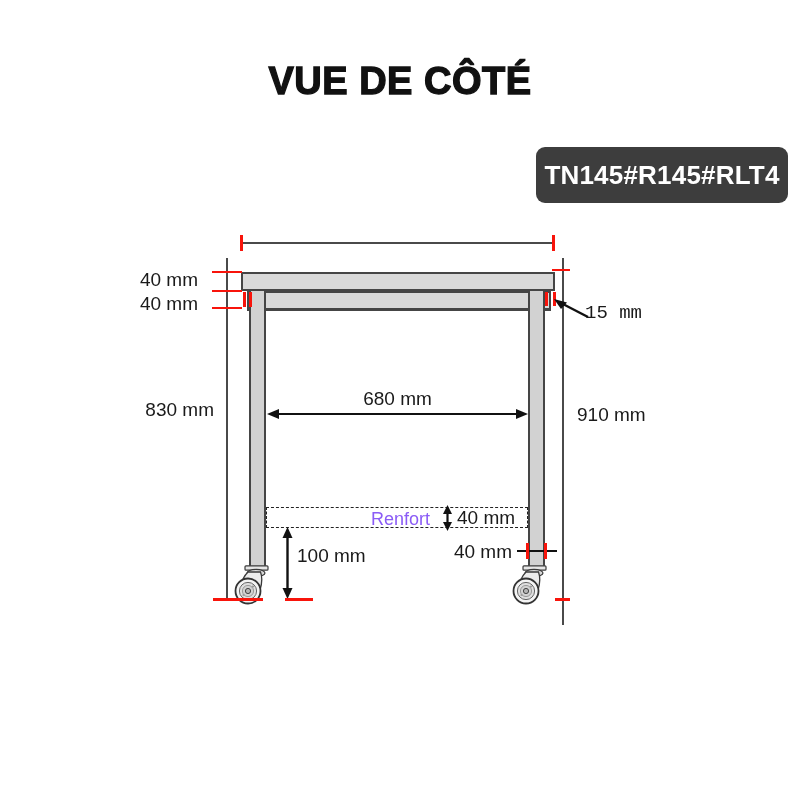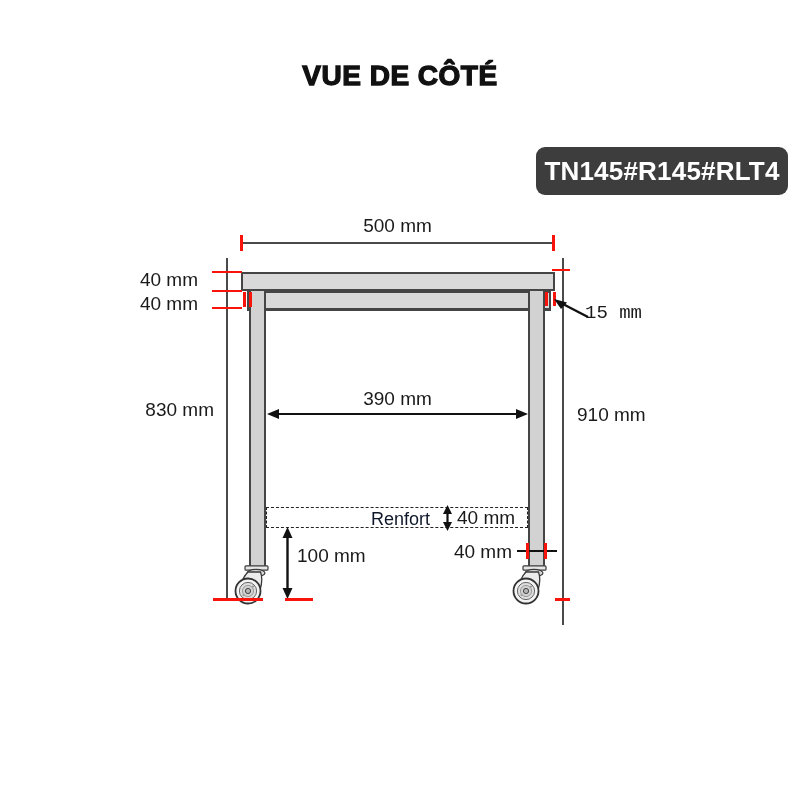--- a/index.html
+++ b/index.html
@@ -1,45 +1,44 @@
 <!DOCTYPE html>
 <html><head>
 <meta charset="utf-8">
 <style>
   html,body{margin:0;padding:0;background:#fff;}
   body{width:800px;height:800px;font-family:"Liberation Sans",sans-serif;color:#1a1a1a;position:relative;overflow:hidden;}
   .canvas{position:absolute;inset:0;background:#fff;}
   .abs{position:absolute;box-sizing:border-box;}
-  .page-title{left:0;right:0;top:60px;text-align:center;font-size:28px;font-weight:900;color:#111;
+  .page-title{left:0;right:0;top:60px;text-align:center;font-size:38px;font-weight:900;color:#111;
     letter-spacing:0.5px;-webkit-text-stroke:1.3px #111;}
-  .badge{left:536px;top:147px;width:252px;height:48px;background:#3d3d3d;border-radius:9px;
+  .badge{left:536px;top:147px;width:252px;height:56px;background:#3d3d3d;border-radius:9px;
     display:flex;align-items:center;justify-content:center;color:#fff;font-weight:bold;
     font-size:26px;white-space:nowrap;letter-spacing:0.2px;}
   .dim-label{font-size:19px;color:#1a1a1a;line-height:20px;white-space:nowrap;}
-  .gray-label{font-size:18px;color:#0f172a;line-height:20px;white-space:nowrap;}
+  .gray-label{font-size:18px;color:#8b5cf6;line-height:20px;white-space:nowrap;}
   .hline{background:#4a4a4a;height:1.5px;}
   .vline{background:#4a4a4a;width:1.5px;}
   .blackline{background:#111;}
   .redtick-v{background:#f8140b;width:2.6px;}
   .redtick-h{background:#f8140b;height:2.6px;}
   .ground-red{background:#f8140b;height:3px;}
   .part{background:#d9d9d9;border:2px solid #454545;}
   .leg{background:#d2d2d2;border-left:2px solid #454545;border-right:2px solid #454545;}
   .dashed-rect{border:1.6px dashed #222;background:transparent;}
   svg{display:block;}
 </style>
 </head>
 <body>
 
 <div class="canvas">
 
   <div class="abs page-title">VUE DE CÔTÉ</div>
   <div class="abs badge">TN145#R145#RLT4</div>
 
-  <div class="abs dim-label" style="left:241px;width:313px;top:216px;text-align:center;">500 mm</div>
   <div class="abs hline" style="left:241px;top:242px;width:313px;"></div>
   <div class="abs redtick-v" style="left:240px;top:235px;height:16px;"></div>
   <div class="abs redtick-v" style="left:552px;top:235px;height:16px;"></div>
 
   <div class="abs vline" style="left:226px;top:258px;height:342px;"></div>
   <div class="abs vline" style="left:562px;top:258px;height:367px;"></div>
 
   <div class="abs part" style="left:247px;top:291px;width:304px;height:20px;border-bottom-width:3px;"></div>
   <div class="abs leg" style="left:249px;top:291px;width:17px;height:276px;"></div>
   <div class="abs leg" style="left:528px;top:291px;width:17px;height:276px;"></div>
@@ -58,21 +57,21 @@
   <div class="abs redtick-v" style="left:553px;top:292px;height:14px;"></div>
   <svg class="abs" style="left:550px;top:296px;" width="40" height="24" viewBox="0 0 40 24">
     <line x1="38" y1="21" x2="9" y2="6" stroke="#111" stroke-width="2.4"></line>
     <polygon points="4,3 17,6.5 11,13" fill="#111"></polygon>
   </svg>
   <div class="abs dim-label" style="left:585px;top:303px;font-family:Liberation Mono, monospace;">15 mm</div>
 
   <div class="abs dim-label" style="left:128px;width:86px;top:400px;text-align:right;">830 mm</div>
   <div class="abs dim-label" style="left:577px;top:405px;text-align:center;">910 mm</div>
 
-  <div class="abs dim-label" style="left:268px;width:259px;top:389px;text-align:center;">390 mm</div>
+  <div class="abs dim-label" style="left:268px;width:259px;top:389px;text-align:center;">680 mm</div>
   <svg class="abs" style="left:267px;top:406px;" width="261" height="16" viewBox="0 0 261 16">
     <line x1="9" y1="8" x2="252" y2="8" stroke="#111" stroke-width="2"></line>
     <polygon points="0,8 12,3 12,13" fill="#111"></polygon>
     <polygon points="261,8 249,3 249,13" fill="#111"></polygon>
   </svg>
 
   <div class="abs dashed-rect" style="left:266px;top:507px;width:262px;height:21px;"></div>
   <div class="abs gray-label" style="left:371px;top:509px;">Renfort</div>
   <svg class="abs" style="left:441px;top:505px;" width="13" height="26" viewBox="0 0 13 26">
     <line x1="6.5" y1="4" x2="6.5" y2="22" stroke="#111" stroke-width="2.2"></line>

